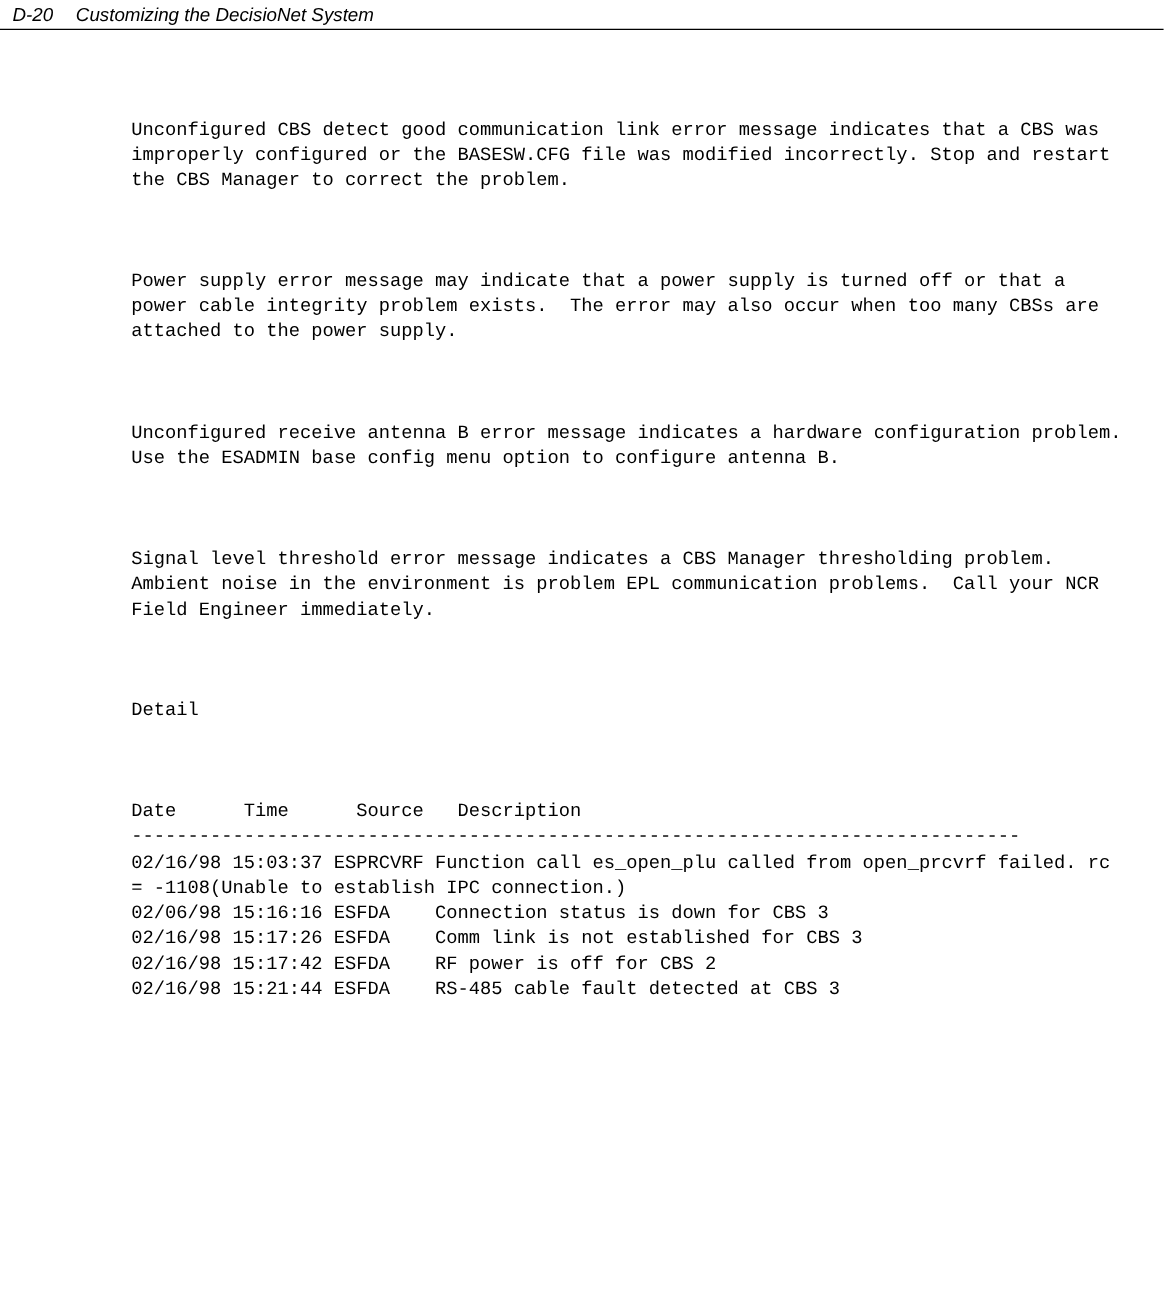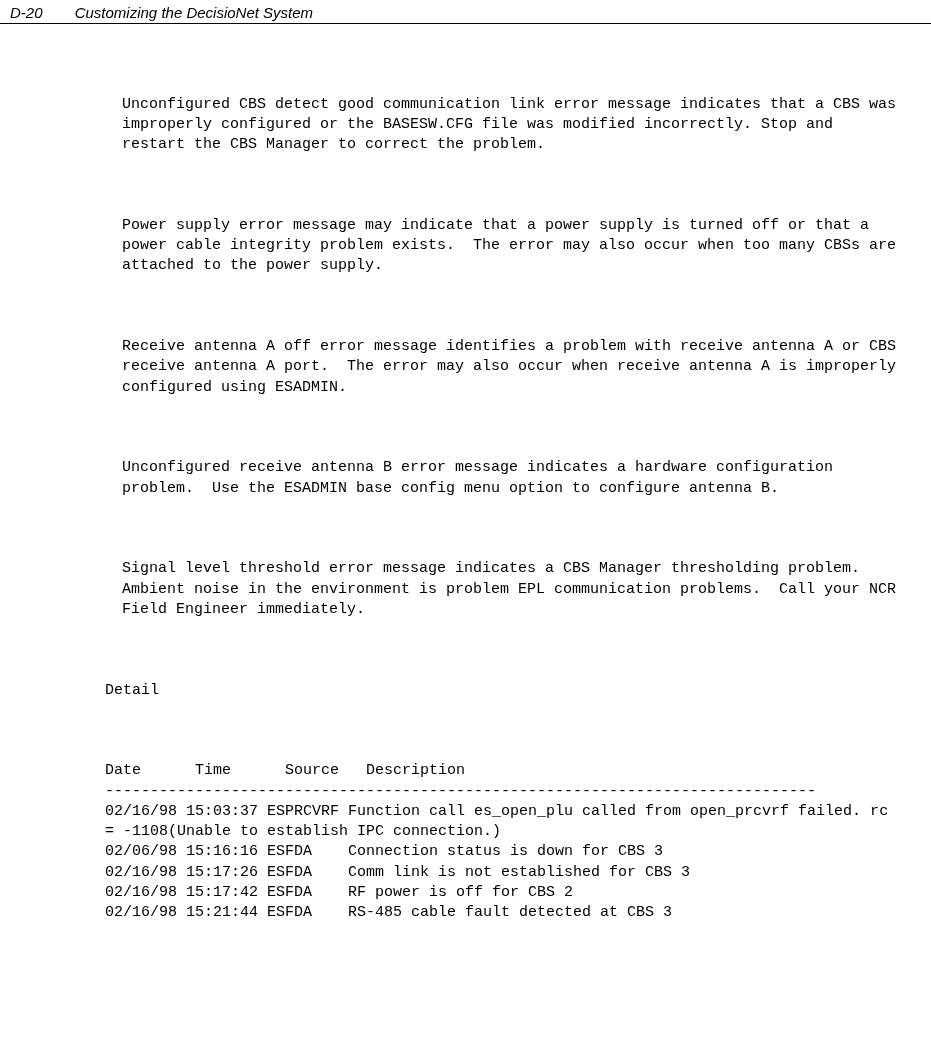--- a/index.html
+++ b/index.html
@@ -10,55 +10,54 @@
       width: 931px;
     }
     .header {
       padding: 4px 10px 2px 10px;
       border-bottom: 1px solid #000;
       font-style: italic;
       font-size: 15px;
     }
     .header-page {
       font-weight: normal;
-      margin-right: 28px;
+      margin-right: 14px;
     }
     .header-title {
       font-weight: normal;
     }
     .content {
       padding: 30px 30px 30px 105px;
       font-family: "Courier New", Courier, monospace;
       font-size: 15px;
       line-height: 1.35;
       white-space: pre-wrap;
     }
     .para {
-      margin: 0 0 20px 17px;
+      margin: 0 0 20px 0;
     }
     .detail-heading {
       text-align: left;
       margin: 0 0 20px 0;
     }
     .log-block {
       margin: 0;
     }
   </style>
 </head>
 <body>
 
 <div class="header">
   <span class="header-page">D-20</span>
   <span class="header-title">Customizing the DecisioNet System</span>
 </div>
 
 <div class="content">
   <p class="para">Unconfigured CBS detect good communication link error message indicates that a CBS was improperly configured or the BASESW.CFG file was modified incorrectly. Stop and restart the CBS Manager to correct the problem.</p>
   <p class="para">Power supply error message may indicate that a power supply is turned off or that a power cable integrity problem exists.  The error may also occur when too many CBSs are attached to the power supply.</p>
-  <p class="para">Receive antenna A off error message identifies a problem with receive antenna A or CBS receive antenna A port.  The error may also occur when receive antenna A is improperly configured using ESADMIN.</p>
   <p class="para">Unconfigured receive antenna B error message indicates a hardware configuration problem.  Use the ESADMIN base config menu option to configure antenna B.</p>
   <p class="para">Signal level threshold error message indicates a CBS Manager thresholding problem.  Ambient noise in the environment is problem EPL communication problems.  Call your NCR Field Engineer immediately.</p>
   <p class="detail-heading">Detail</p>
   <div class="log-block"><span>Date      Time      Source   Description</span>
 <span>-------------------------------------------------------------------------------</span>
 <span>02/16/98 15:03:37 ESPRCVRF Function call es_open_plu called from open_prcvrf failed. rc = -1108(Unable to establish IPC connection.)</span>
 <span>02/06/98 15:16:16 ESFDA    Connection status is down for CBS 3</span>
 <span>02/16/98 15:17:26 ESFDA    Comm link is not established for CBS 3</span>
 <span>02/16/98 15:17:42 ESFDA    RF power is off for CBS 2</span>
 <span>02/16/98 15:21:44 ESFDA    RS-485 cable fault detected at CBS 3</span>

